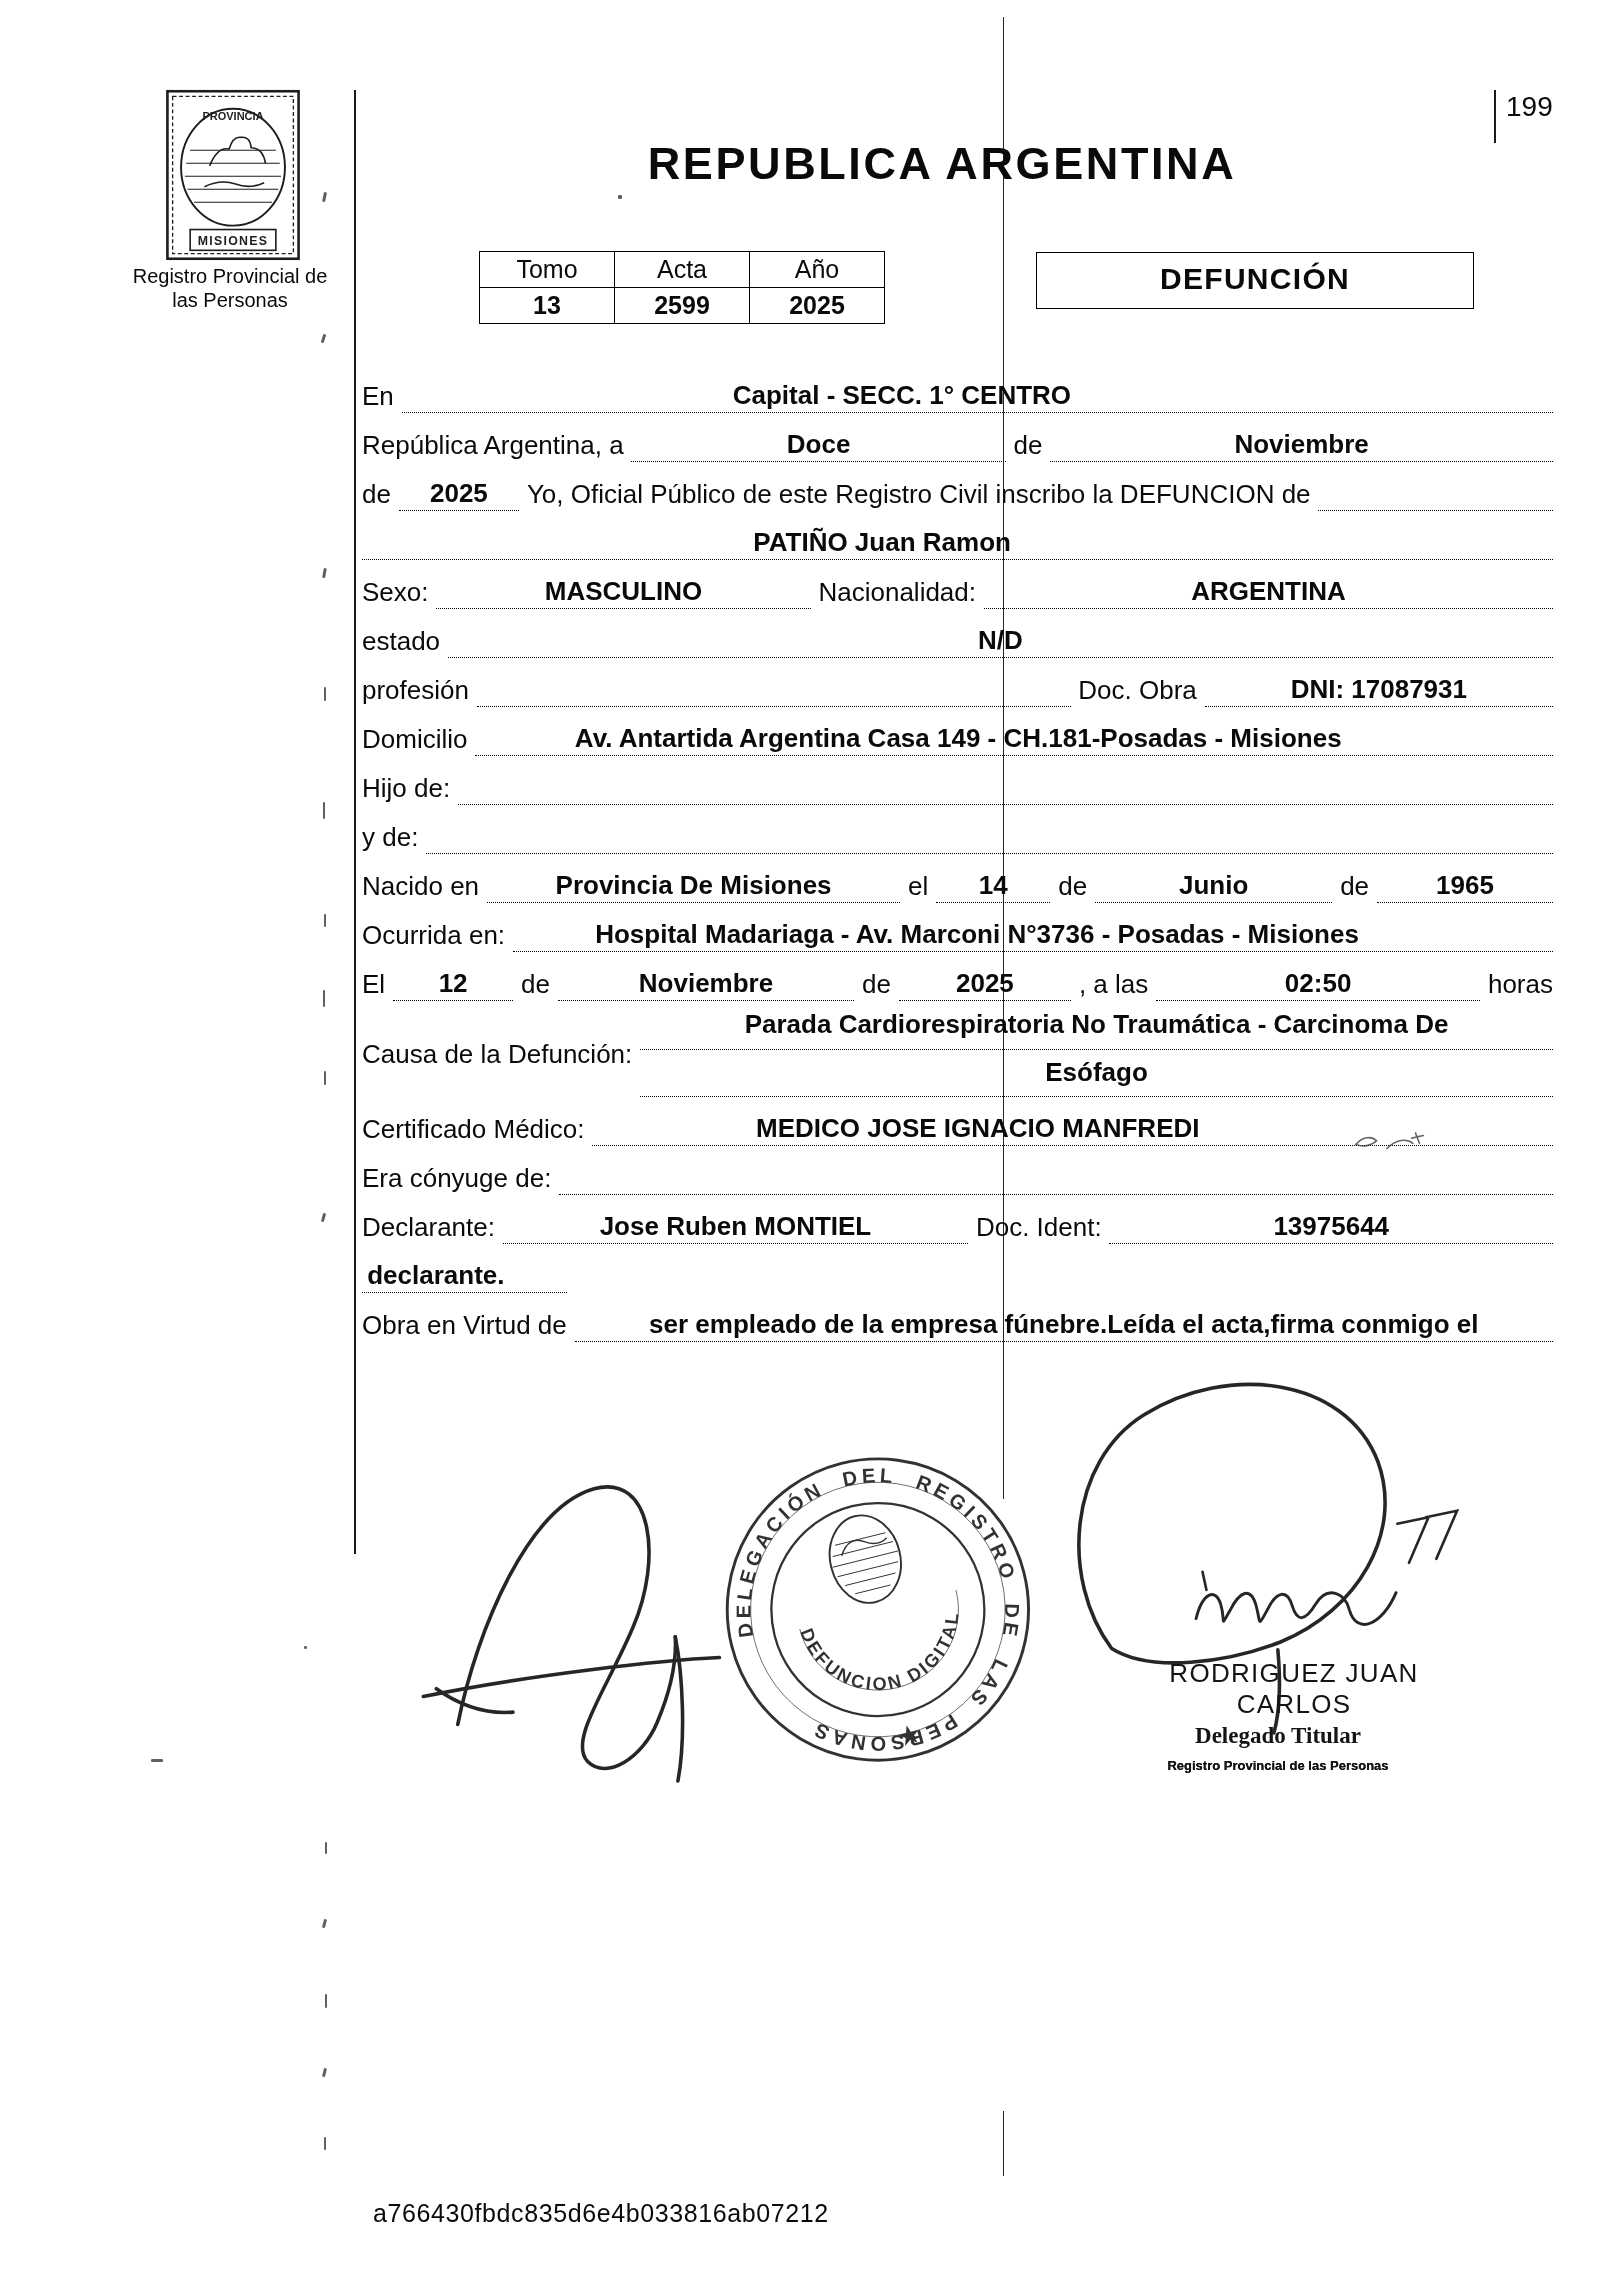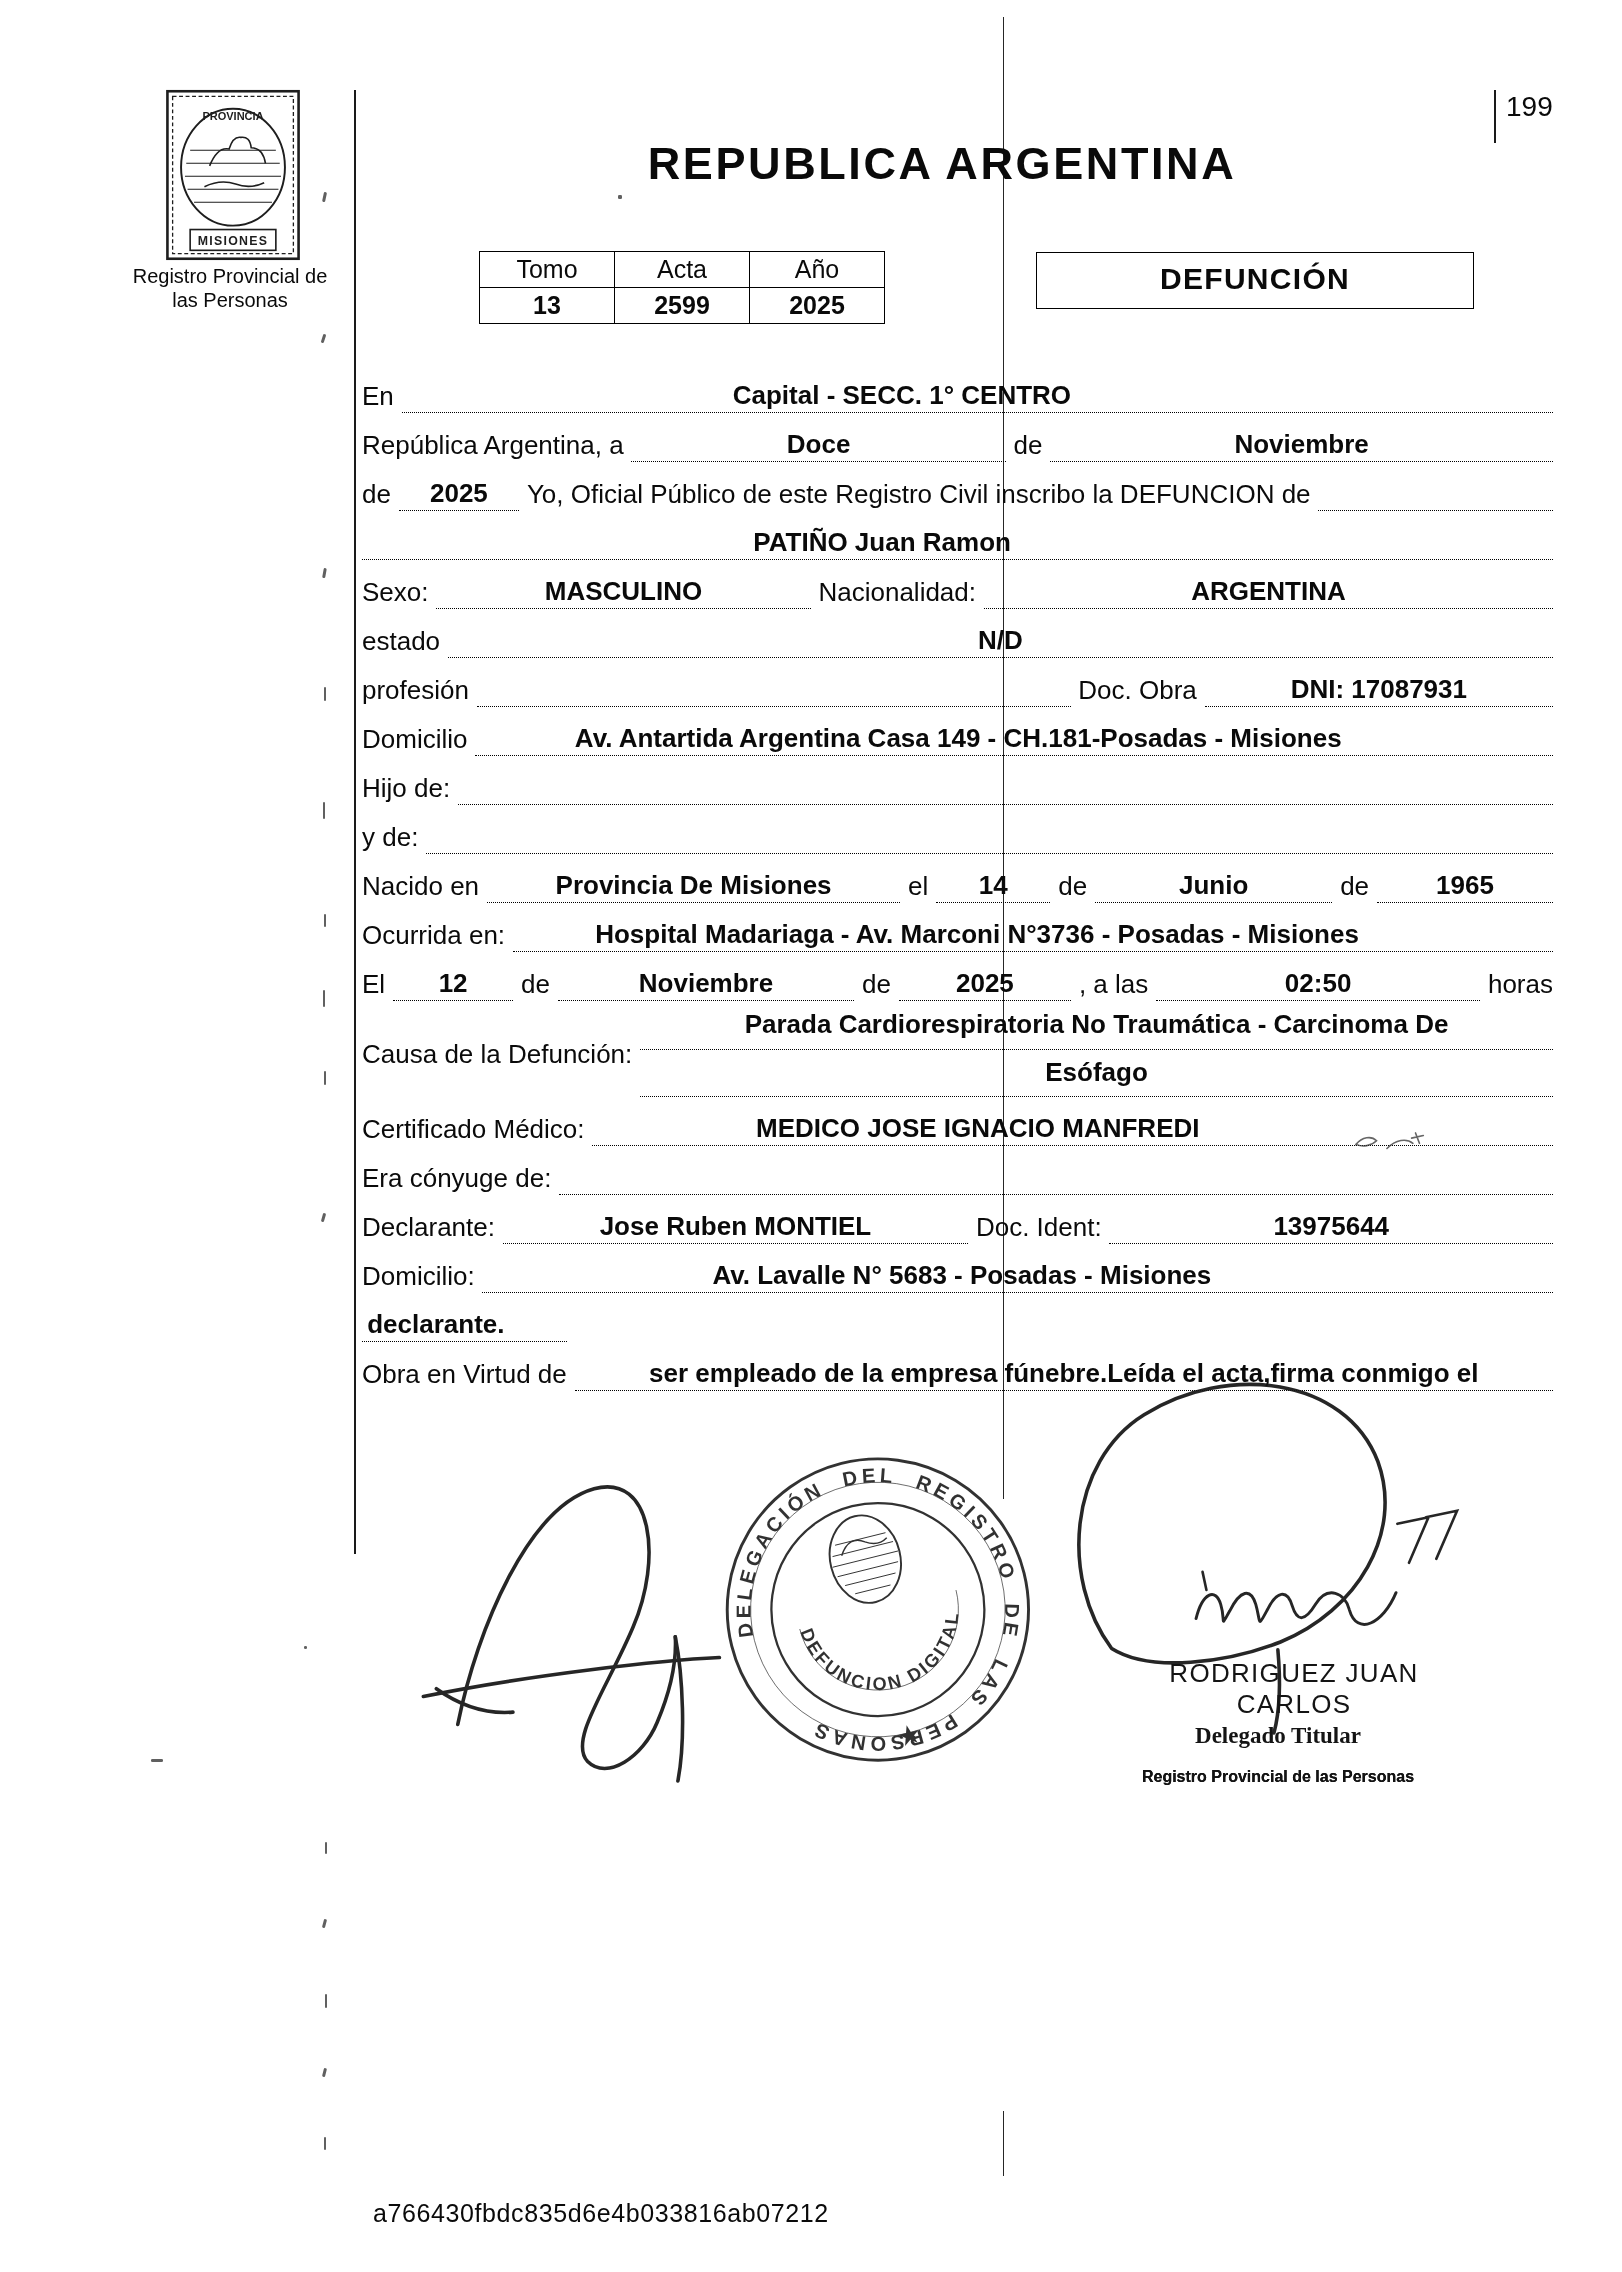--- a/index.html
+++ b/index.html
@@ -34,21 +34,21 @@
   .biasl3{padding-right:117px;}
   .left{text-align:left;}
   .row-causa{min-height:96px;}
   .causalbl{margin-bottom:26px;}
   .causavals{flex:1;display:flex;flex-direction:column;justify-content:flex-end;}
   .causavals .dl{line-height:45px;}
   .ink{position:absolute;left:0;top:0;pointer-events:none;}
   .signer{position:absolute;left:1083px;top:1658px;width:390px;text-align:center;color:#141414;}
   .signer .s1{font-size:26px;font-weight:normal;letter-spacing:1.3px;margin-left:32px;}
   .signer .s2{font-family:"Liberation Serif","DejaVu Serif",serif;font-size:23px;font-weight:bold;margin-top:2.6px;}
-  .signer .s3{font-size:16px;font-weight:800;margin-top:19px;text-shadow:0 0 0.6px #000;}
+  .signer .s3{font-size:13px;font-weight:800;margin-top:9px;text-shadow:0 0 0.6px #000;}
   .footer-code{position:absolute;left:373px;top:2199px;font-size:25px;letter-spacing:0.6px;}
   .mark{position:absolute;background:#2b2b2b;opacity:.75;display:block;border-radius:1.3px;}
 </style>
 </head>
 <body>
 
 <div class="sheet">
 
   <div class="vline left-border"></div>
   <div class="vline fold-top"></div>
@@ -199,24 +199,20 @@
       <span class="dl grow"></span>
     </div>
 
     <div class="row">
       <span class="lbl">Declarante:</span>
       <span class="dl w700">Jose Ruben MONTIEL</span>
       <span class="lbl">Doc. Ident:</span>
       <span class="dl grow">13975644</span>
     </div>
 
-    <div class="row">
-      <span class="lbl">Domicilio:</span>
-      <span class="dl grow biasl3">Av. Lavalle N° 5683 - Posadas - Misiones</span>
-    </div>
 
     <div class="row">
       <span class="dl w300 left">declarante.</span>
     </div>
 
     <div class="row">
       <span class="lbl">Obra en Virtud de</span>
       <span class="dl grow">ser empleado de la empresa fúnebre.Leída el acta,firma conmigo el</span>
     </div>
 

